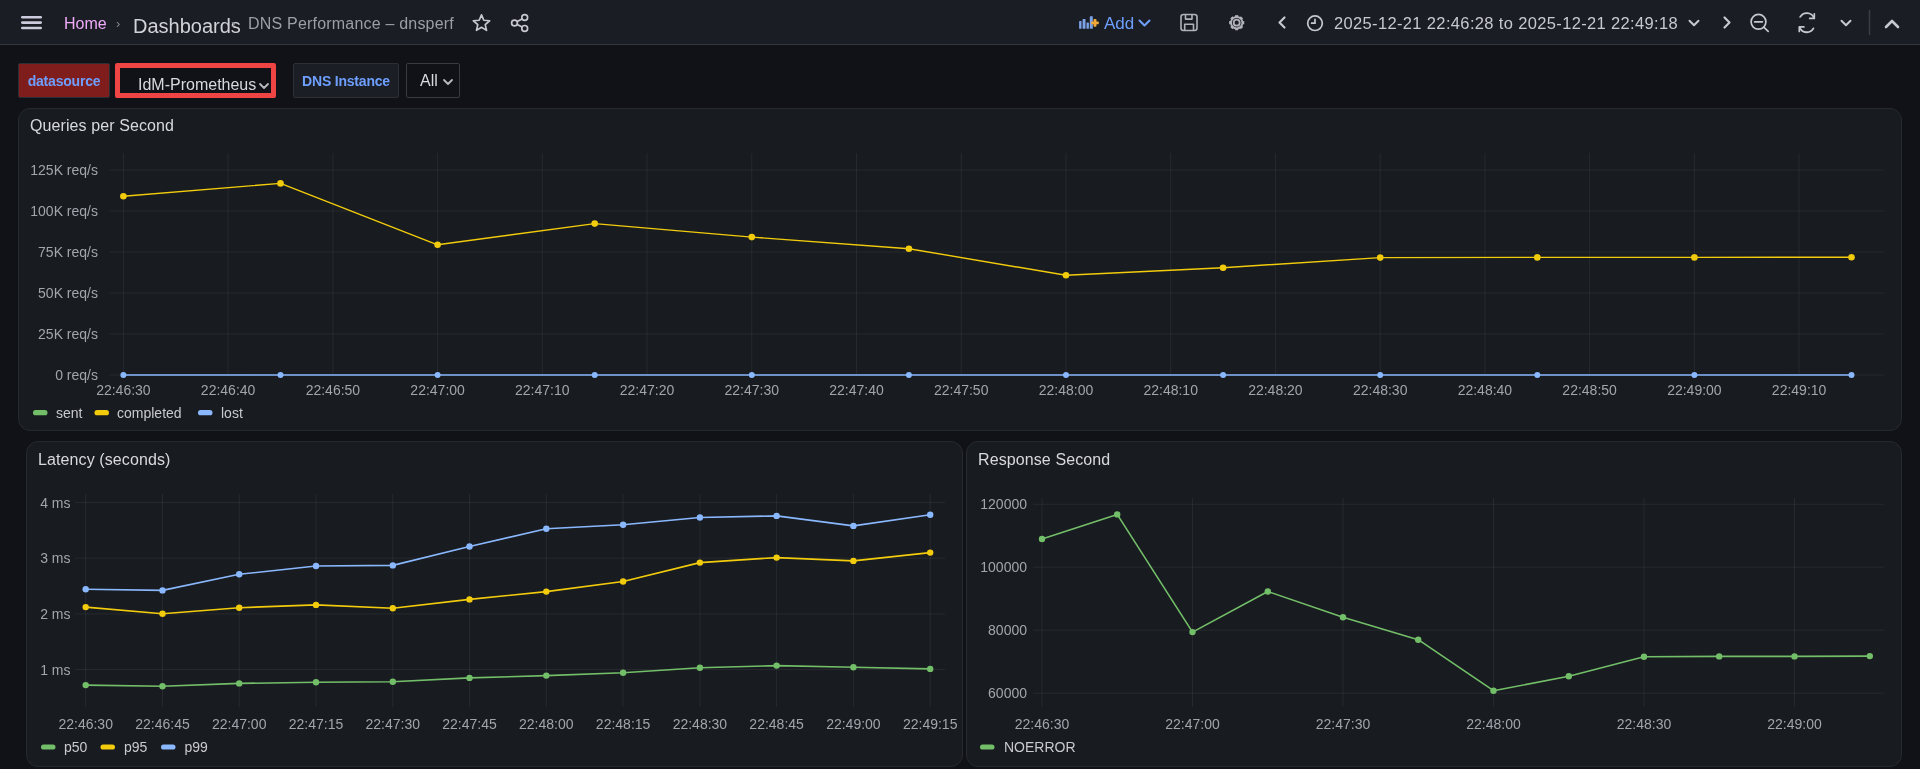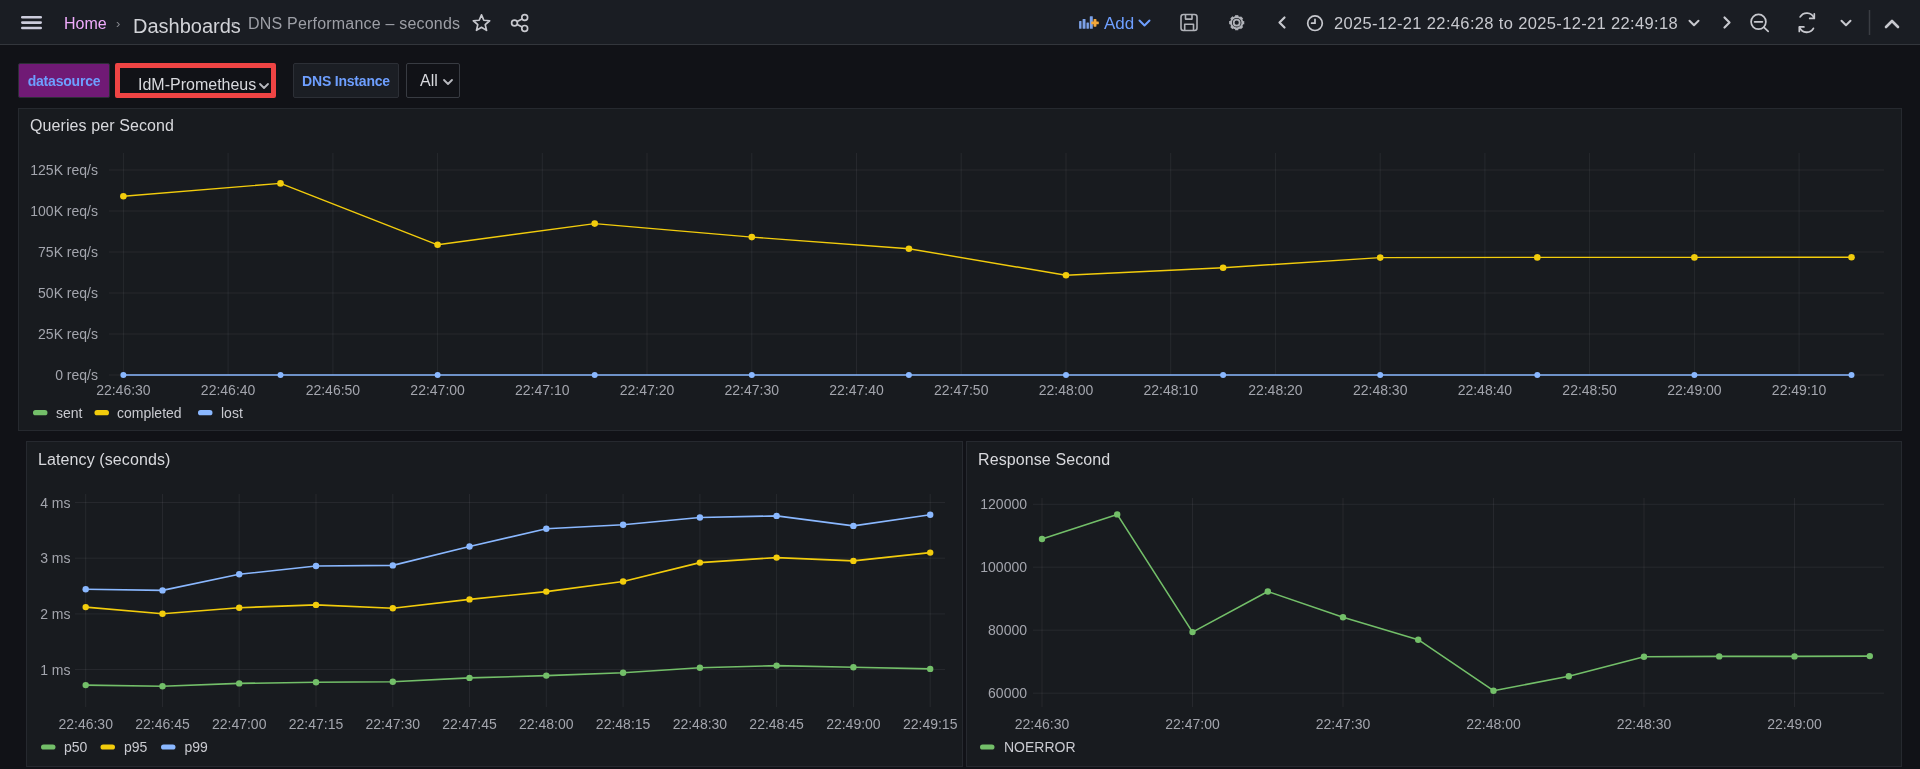--- a/index.html
+++ b/index.html
@@ -1,17 +1,17 @@
 <!DOCTYPE html>
 <html><head><meta charset="utf-8">
 <style>
 * { margin:0; padding:0; box-sizing:border-box; }
 html,body { width:1920px; height:769px; background:#111217; font-family:"Liberation Sans", sans-serif; overflow:hidden; position:relative; }
 .abs { position:absolute; }
-.panel { position:absolute; background:#181b1f; border:1px solid #26292f; border-radius:0;padding-left:8px; }
+.panel { position:absolute; background:#181b1f; border:1px solid #26292f; border-radius:12px;padding-left:8px; }
 .ptitle { position:absolute; left:11px; top:8px; font-size:16px; color:#d8d9dd; font-weight:500; letter-spacing:0.1px; }
 </style></head>
 <body>
 <div class="abs" style="left:0;top:0;width:1920px;height:45px;background:#1a1d23;border-bottom:1px solid #33363c;">
 <svg width="1920" height="45" viewBox="0 0 1920 45" font-family="Liberation Sans, sans-serif">
 
 <g fill="#ccccdc">
  <rect x="21" y="15.9" width="21" height="2.6" rx="1.3"></rect>
  <rect x="21" y="21.3" width="21" height="2.6" rx="1.3"></rect>
  <rect x="21" y="26.7" width="21" height="2.6" rx="1.3"></rect>
@@ -81,24 +81,24 @@
  <polyline points="1799.3,31.5 1799.3,26.9 1803.9,26.9" stroke-width="1.7" stroke-linejoin="round"></polyline>
 </g>
 <polyline points="1841.5,20.8 1846,25.3 1850.5,20.8" fill="none" stroke="#c7c8ce" stroke-width="2" stroke-linecap="round" stroke-linejoin="round"></polyline>
 <line x1="1869.5" y1="10" x2="1869.5" y2="35" stroke="#3a3d43" stroke-width="1.5"></line>
 <polyline points="1886,27 1892,21 1898,27" fill="none" stroke="#c7c8ce" stroke-width="2.6" stroke-linecap="round" stroke-linejoin="round"></polyline>
 </svg>
 <span class="abs" style="left:64px;top:15px;font-size:16px;color:#f0abfc;">Home</span>
 <span class="abs" style="left:116px;top:16px;font-size:13px;color:#85878d;">›</span>
 <span class="abs" style="left:133px;top:15px;font-size:20px;color:#d2d3d8;">Dashboards</span>
 <span class="abs" style="left:231px;top:16px;font-size:13px;color:#85878d;">›</span>
-<span class="abs" style="left:248px;top:15px;font-size:16px;letter-spacing:0.2px;color:#9d9fa6;">DNS Performance – seconds</span>
-</div>
-
-<div class="abs" style="left:18px;top:63px;width:92px;height:35px;background:#701a75;border:1px solid #2c2f36;border-radius:2px;">
+<span class="abs" style="left:248px;top:15px;font-size:16px;letter-spacing:0.2px;color:#9d9fa6;">DNS Performance – dnsperf</span>
+</div>
+
+<div class="abs" style="left:18px;top:63px;width:92px;height:35px;background:#7f1d1d;border:1px solid #2c2f36;border-radius:2px;">
   <span class="abs" style="left:0;right:0;top:9px;text-align:center;font-size:14px;font-weight:700;color:#6E9FFF;letter-spacing:-0.2px;">datasource</span>
 </div>
 <div class="abs" style="left:115px;top:63px;width:161px;height:35px;background:#111217;border:5px solid #ef4444;border-radius:2px;">
   <span class="abs" style="left:18px;top:8px;font-size:16px;color:#d8d9de;">IdM-Prometheus</span>
   <svg width="12" height="8" viewBox="0 0 12 8" style="position:absolute;left:137.5px;top:13.5px">
       <polyline points="2,2 6,6 10,2" fill="none" stroke="#b9bac0" stroke-width="1.8" stroke-linecap="round" stroke-linejoin="round"></polyline>
     </svg>
 </div>
 <div class="abs" style="left:293px;top:63px;width:106px;height:35px;background:#1b1e24;border:1px solid #2c2f36;border-radius:2px;">
   <span class="abs" style="left:0;right:0;top:9px;text-align:center;font-size:14px;font-weight:700;color:#6E9FFF;letter-spacing:-0.2px;">DNS Instance</span>

